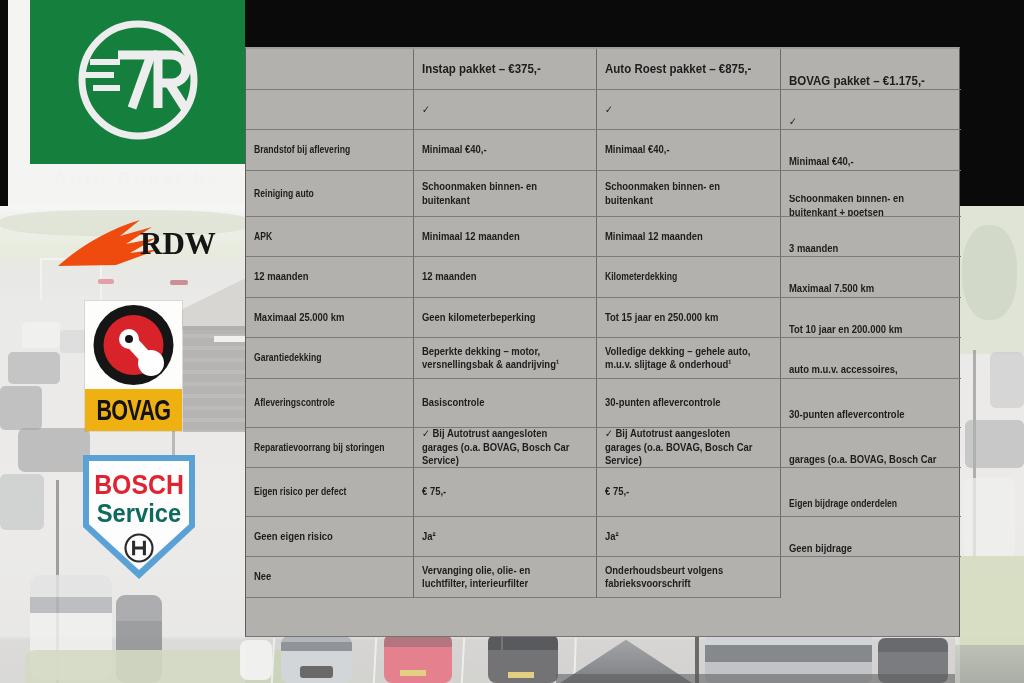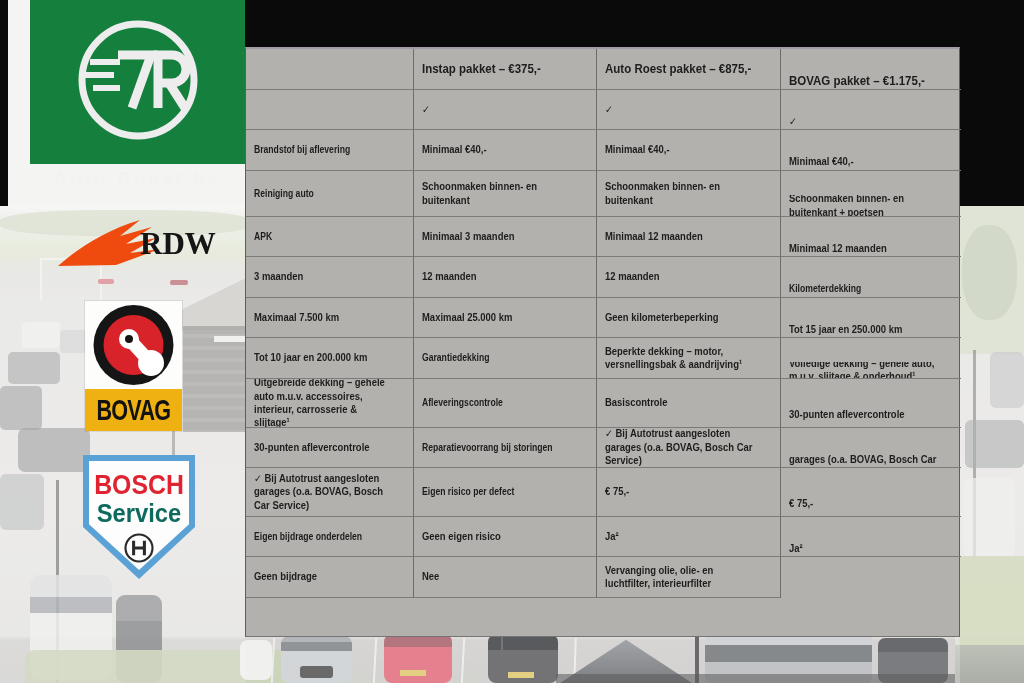--- a/index.html
+++ b/index.html
@@ -198,23 +198,20 @@
         <span class="t">Schoonmaken binnen- en buitenkant</span>
       </div>
     <div class="cell">
         <span class="t">Schoonmaken binnen- en buitenkant + poetsen</span>
       </div>
 
     <div class="cell lab">
         <span class="t tl">APK</span>
       </div>
     <div class="cell">
-        <span class="t">Minimaal 3 maanden</span>
-      </div>
-    <div class="cell">
         <span class="t">Minimaal 12 maanden</span>
       </div>
     <div class="cell">
         <span class="t">Minimaal 12 maanden</span>
       </div>
 
     <div class="cell">
         <span class="t">3 maanden</span>
       </div>
     <div class="cell">
@@ -308,15 +305,18 @@
     <div class="cell">
         <span class="t">Geen bijdrage</span>
       </div>
 
     <div class="cell">
         <span class="t">Nee</span>
       </div>
     <div class="cell">
         <span class="t">Vervanging olie, olie- en luchtfilter, interieurfilter</span>
       </div>
+    <div class="cell">
+        <span class="t">Onderhoudsbeurt volgens fabrieksvoorschrift</span>
+      </div>
   </div>
 
 </div>
 
 </body></html>

